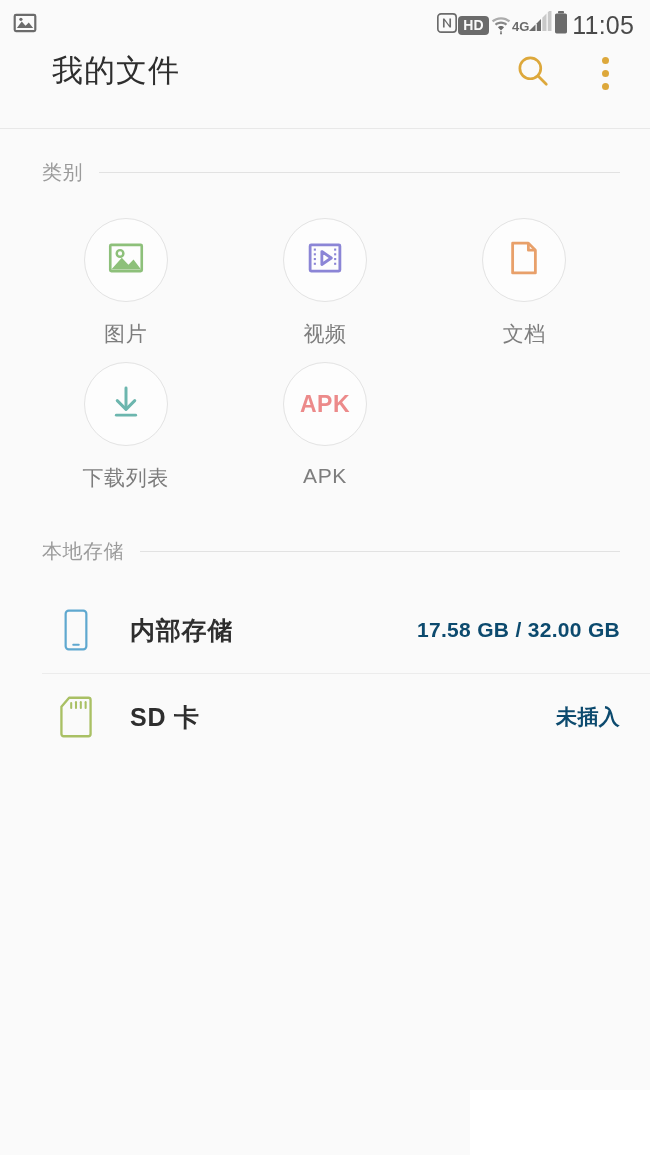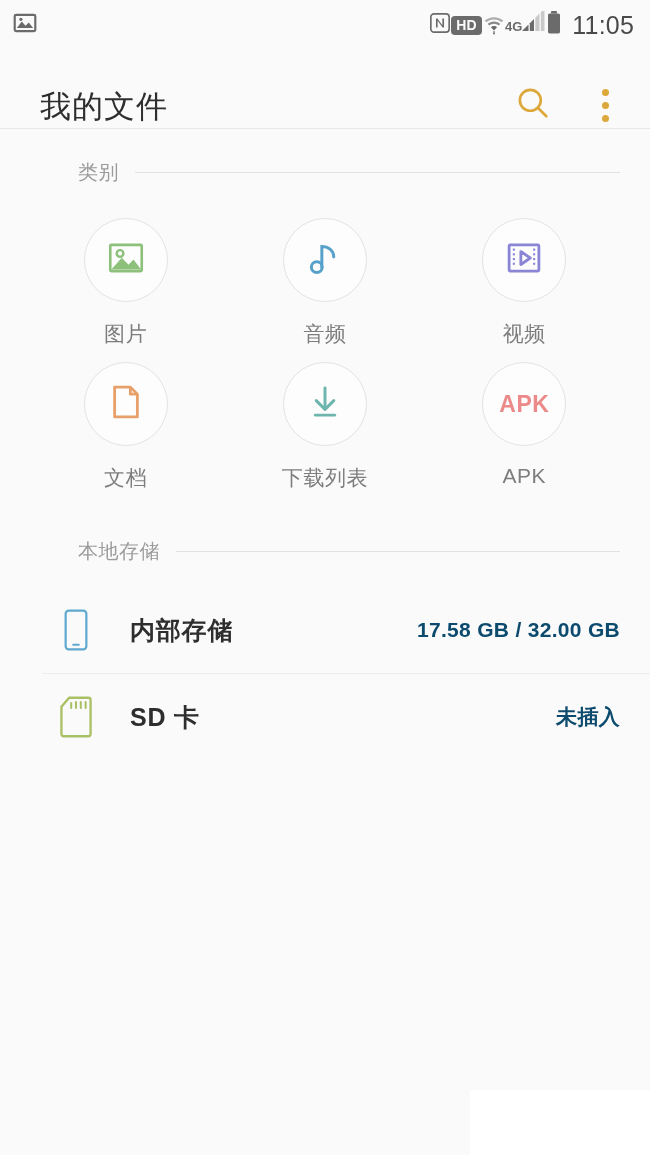--- a/index.html
+++ b/index.html
@@ -52,31 +52,31 @@
     font-weight: bold;
     align-self: flex-start;
     margin-top: 9px;
     margin-right: -2px;
     margin-left: -1px;
   }
   .clock {
     font-size: 25px;
     color: #4a4a4a;
     letter-spacing: 0.2px;
-    margin-left: 10px;
+    margin-left: 3px;
     line-height: 28px;
   }
 
   
   .app-bar {
     position: relative;
     height: 78px;
     display: flex;
-    align-items: flex-end;
-    padding: 0 22px 0 40px;
+    align-items: flex-start;
+    padding: 0 22px 0 52px;
     background: #fafafa;
   }
   .app-title {
     font-size: 31px;
     color: #2e2e2e;
     letter-spacing: 1px;
     font-weight: normal;
   }
   .app-actions {
     margin-left: auto;
@@ -116,21 +116,20 @@
     align-items: center;
     padding: 0 30px 0 42px;
     margin-top: 30px;
     gap: 16px;
   }
   .section-title {
     font-size: 20px;
     color: #9b9b9b;
     white-space: nowrap;
     letter-spacing: 0.5px;
-    margin-left: 36px;
   }
   .section-rule {
     flex: 1;
     height: 1px;
     background: #e2e2e2;
   }
 
   
   .cat-grid {
     display: grid;
@@ -308,31 +307,20 @@
           <svg width="42" height="42" viewBox="0 0 24 24">
             <rect x="3" y="4.5" width="18" height="15" rx="0.6" fill="none" stroke="#8dc07a" stroke-width="1.5"></rect>
             <circle cx="8.6" cy="9.4" r="1.9" fill="none" stroke="#8dc07a" stroke-width="1.4"></circle>
             <path d="M3.6 18.6 L9.6 11.8 L13.4 15.8 L16.3 12.8 L20.6 18.6 Z" fill="#8dc07a"></path>
           </svg>
         </span>
       </div>
       <div class="cat-label">图片</div>
     </div>
 
-    <div class="cat-cell">
-      <div class="cat-circle">
-        <span>
-          <svg width="42" height="42" viewBox="0 0 24 24">
-            <path d="M10.2 17.4 L10.2 5.4 C13.6 5.4 17 7.4 17 11.4" fill="none" stroke="#57a0c9" stroke-width="1.7" stroke-linecap="round"></path>
-            <circle cx="7.3" cy="17.2" r="3.1" fill="none" stroke="#57a0c9" stroke-width="1.7"></circle>
-          </svg>
-        </span>
-      </div>
-      <div class="cat-label">音频</div>
-    </div>
 
     <div class="cat-cell">
       <div class="cat-circle">
         <span>
           <svg width="42" height="42" viewBox="0 0 24 24">
             <rect x="3.5" y="4.5" width="17" height="15" rx="0.6" fill="none" stroke="#8b85d6" stroke-width="1.6"></rect>
             <path d="M10.2 8.3 L15.6 12 L10.2 15.7 Z" fill="none" stroke="#8b85d6" stroke-width="1.6" stroke-linejoin="round"></path>
             <g fill="#8b85d6">
               <rect x="5.6" y="6.6" width="1.2" height="1.2"></rect>
               <rect x="5.6" y="9.3" width="1.2" height="1.2"></rect>

